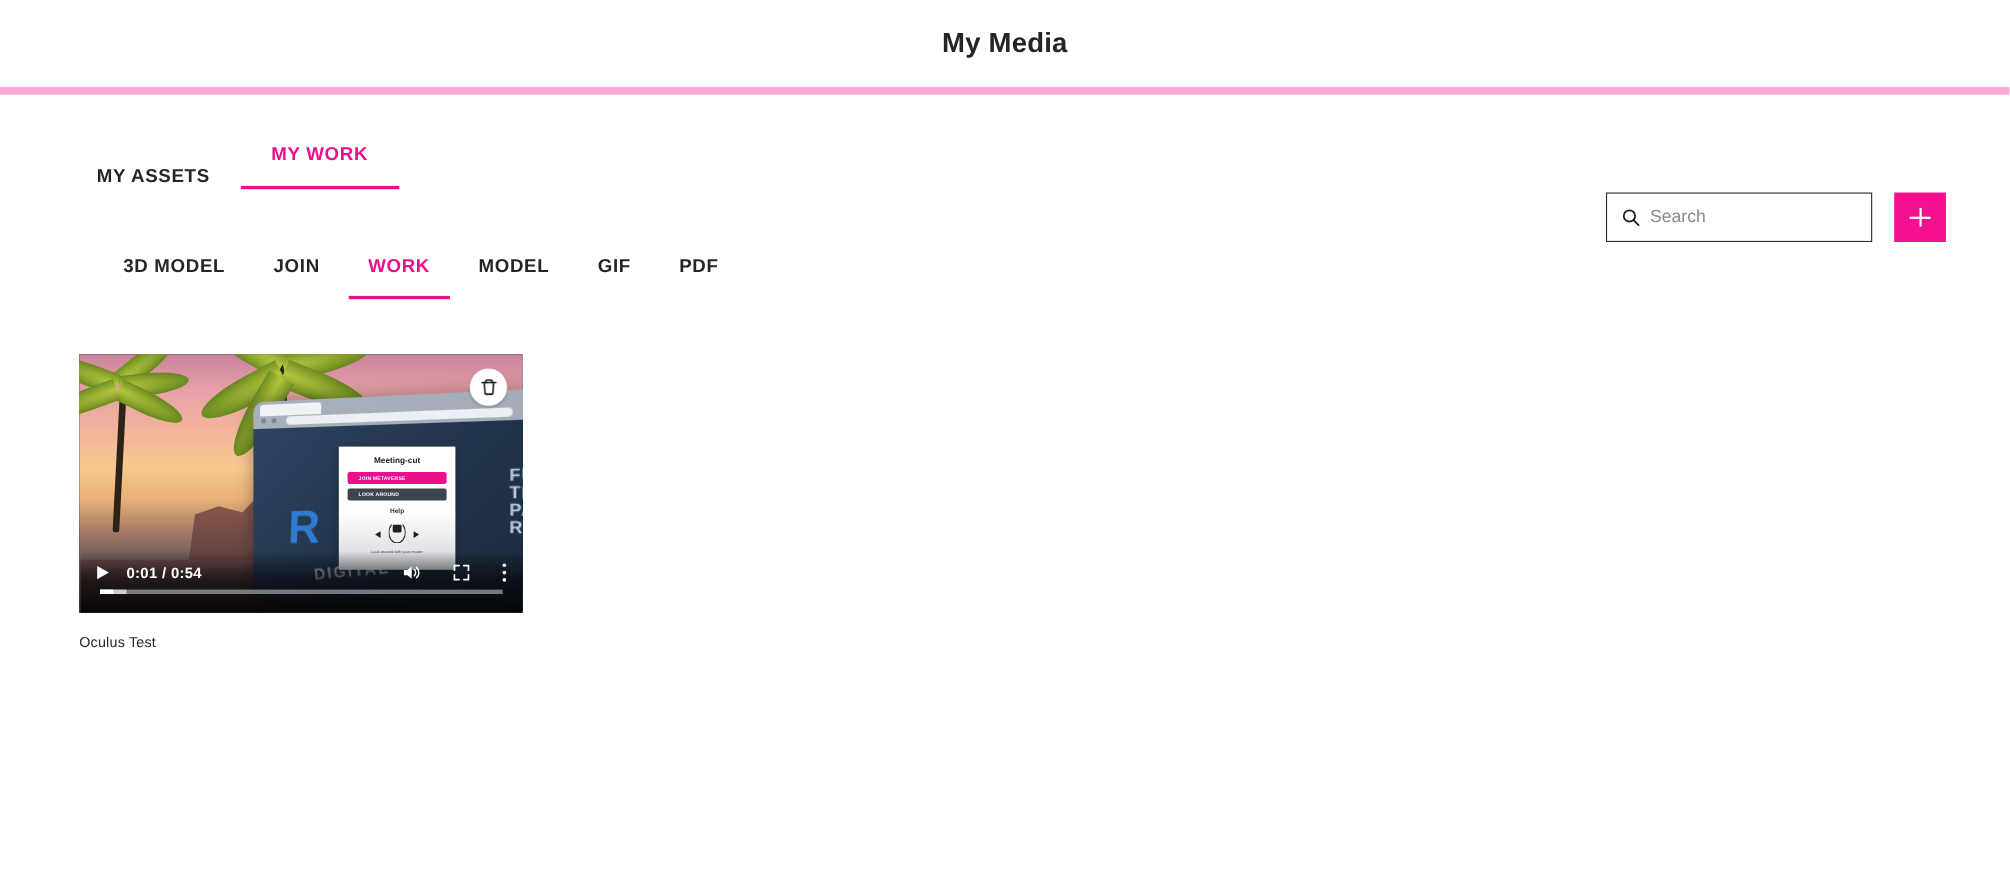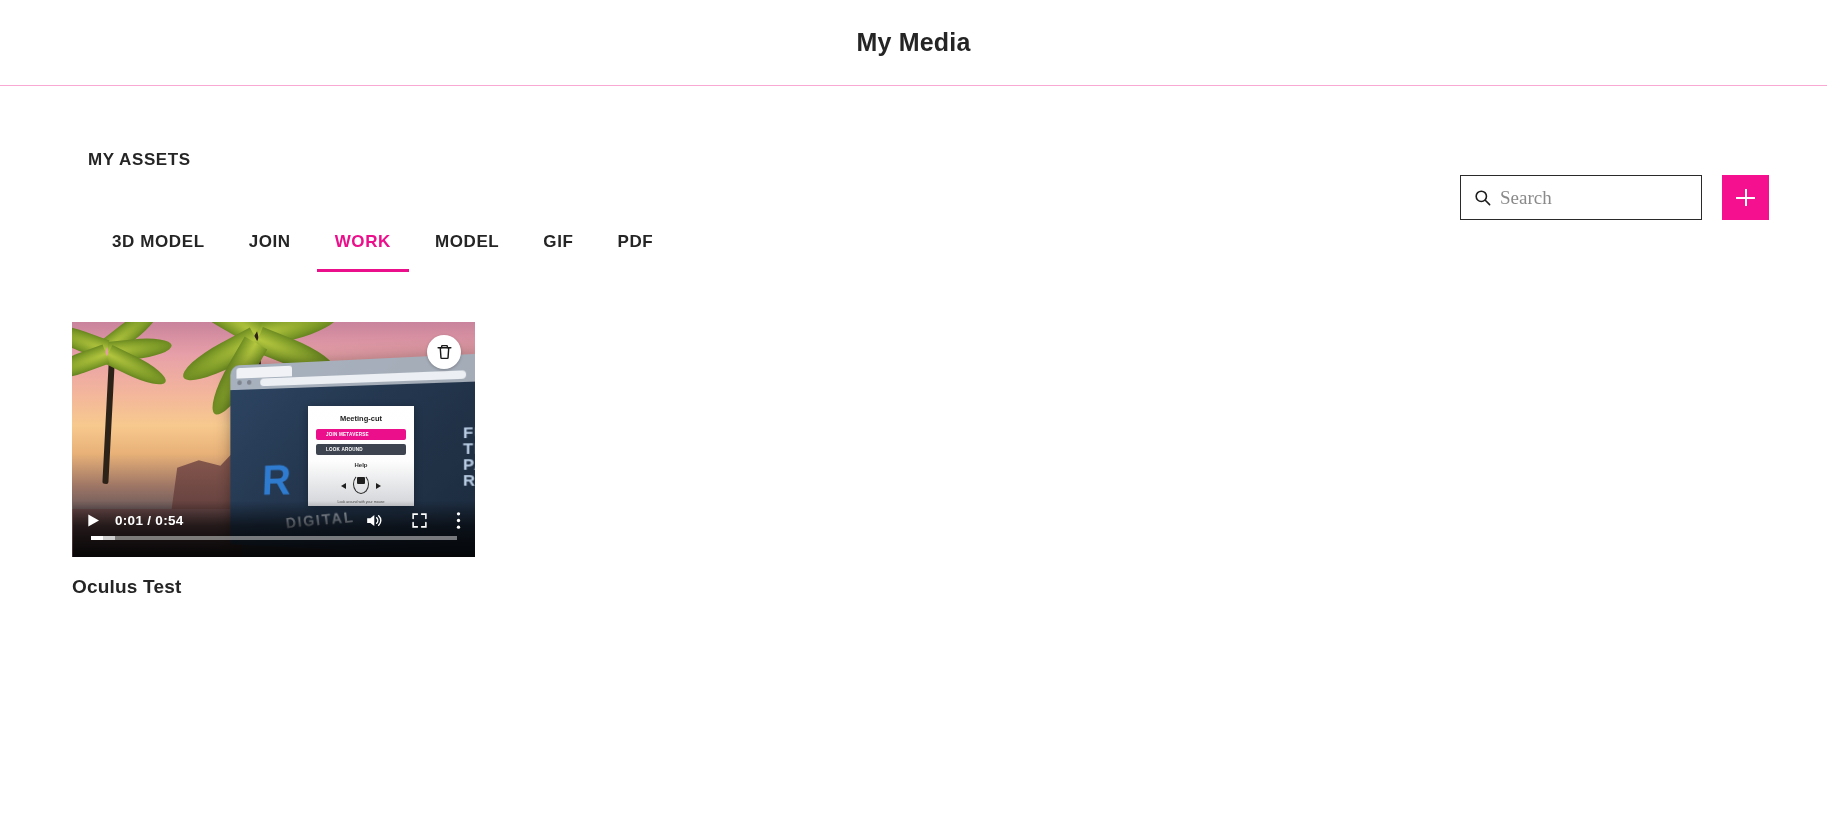--- a/index.html
+++ b/index.html
@@ -8,21 +8,21 @@
     width: 1827px;
     height: 814px;
     background: #ffffff;
     font-family: "Liberation Sans", sans-serif;
     overflow: hidden;
   }
 
   
   .app-header {
     height: 86px;
-    border-bottom: 1px solid #f9a8d4;
+    border-bottom: 7px solid #f9a8d4;
     display: flex;
     align-items: center;
     justify-content: center;
     background: #ffffff;
   }
   .app-title {
     font-size: 25px;
     font-weight: 700;
     color: #252525;
     letter-spacing: 0.2px;
@@ -112,23 +112,23 @@
   .search-icon {
     width: 19px; height: 19px;
     flex: 0 0 19px;
     margin-right: 8px;
     display: block;
   }
   .search-input {
     flex: 1;
     border: none;
     outline: none;
-    font-size: 19px;
+    font-size: 16px;
     color: #333;
-    font-family: Liberation Serif, serif;
+    font-family: Liberation Sans, sans-serif;
     background: transparent;
   }
   .search-input::placeholder { color: #8a8a8a; }
   .add-button {
     width: 47px; height: 45px;
     background: #f5108f;
     border: none;
     cursor: pointer;
     position: relative;
   }
@@ -257,21 +257,21 @@
   .vr-rightcol {
     position: absolute; right: -4px; top: 66px;
     font-size: 15px; font-weight: 800; color: #b9cde4;
     line-height: 15px; letter-spacing: 1px;
   }
   .vr-rightcol span { display: block; }
 
   .dialog {
     position: absolute;
     left: 236px; top: 84px;
-    width: 106px; height: 100px;
+    width: 106px; height: 112px;
     background: linear-gradient(to bottom, #ffffff 0%, #fdfdfd 55%, #d2d4d8 100%);
     box-shadow: 0 2px 8px rgba(0,0,0,.3);
     padding: 8px 8px 0 8px;
     overflow: hidden;
   }
   .dialog-title {
     font-size: 7.5px; font-weight: 800; color: #232323;
     text-align: center; margin-bottom: 6px;
   }
   .dlg-btn {
@@ -344,35 +344,36 @@
   .vspacer { flex: 1; }
   .vprogress {
     position: absolute; left: 18px; right: 18px; bottom: 17px;
     height: 4px; background: rgba(210,210,210,.55); cursor: pointer;
   }
   .vprogress .buffered { position: absolute; left: 0; top: 0; bottom: 0; width: 6.5%; background: rgba(235,235,235,.75); }
   .vprogress .played   { position: absolute; left: 0; top: 0; bottom: 0; width: 3.2%; background: #ffffff; }
 
   .media-caption {
     margin-top: 19px;
-    font-size: 19px;
-    font-weight: 700;
+    font-size: 13px;
+    font-weight: 400;
     color: #252525;
     letter-spacing: .2px;
   }
 </style>
 </head>
 <body>
 
 <div class="app-header">
   <div class="app-title">My Media</div>
 </div>
 
 <div class="primary-tabs">
   <button class="ptab">MY ASSETS</button>
+  <button class="ptab active">MY WORK</button>
 </div>
 
 <div class="secondary-tabs">
   <button class="stab">3D MODEL</button>
   <button class="stab">JOIN</button>
   <button class="stab active">WORK</button>
   <button class="stab">MODEL</button>
   <button class="stab">GIF</button>
   <button class="stab">PDF</button>
 </div>

